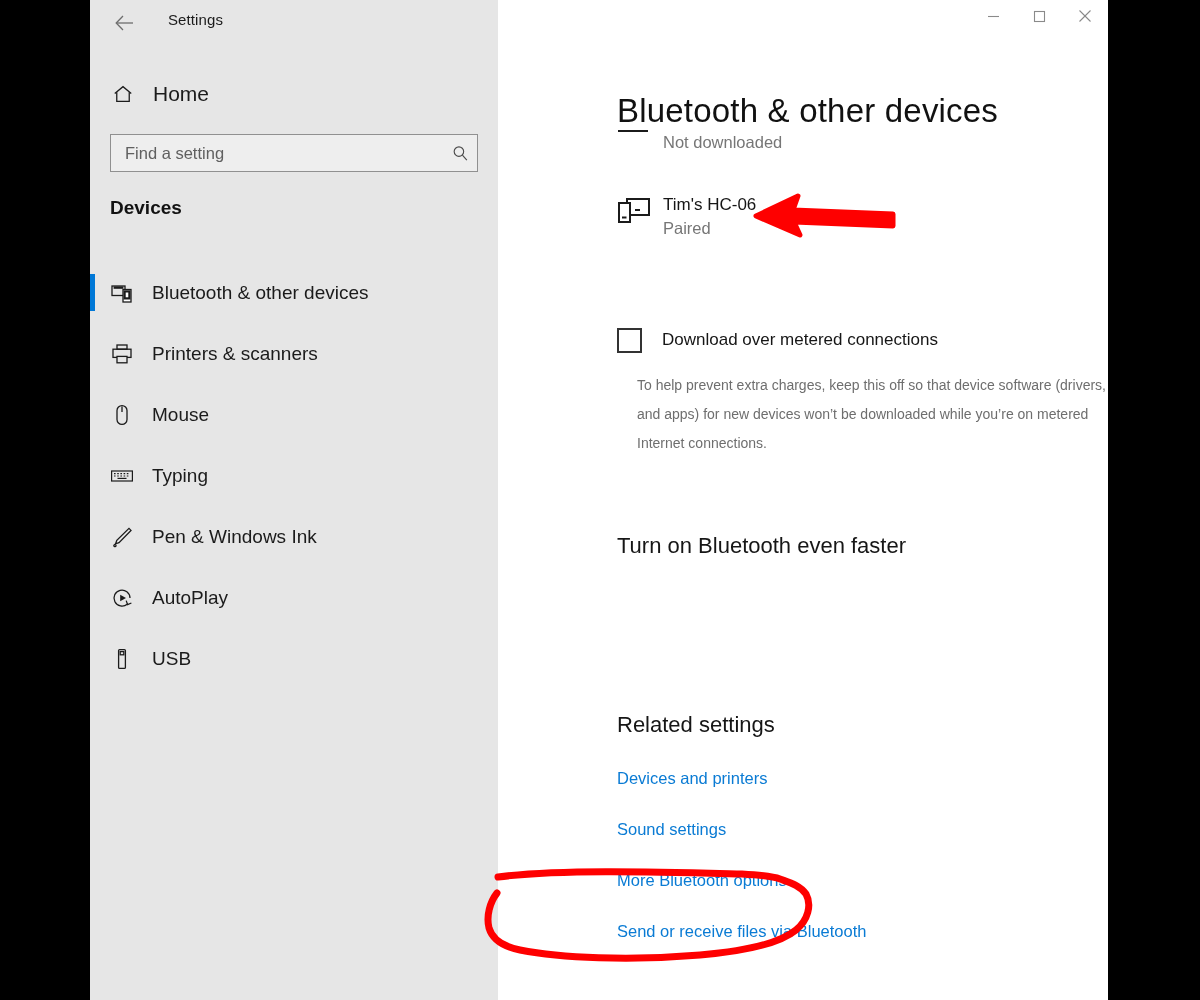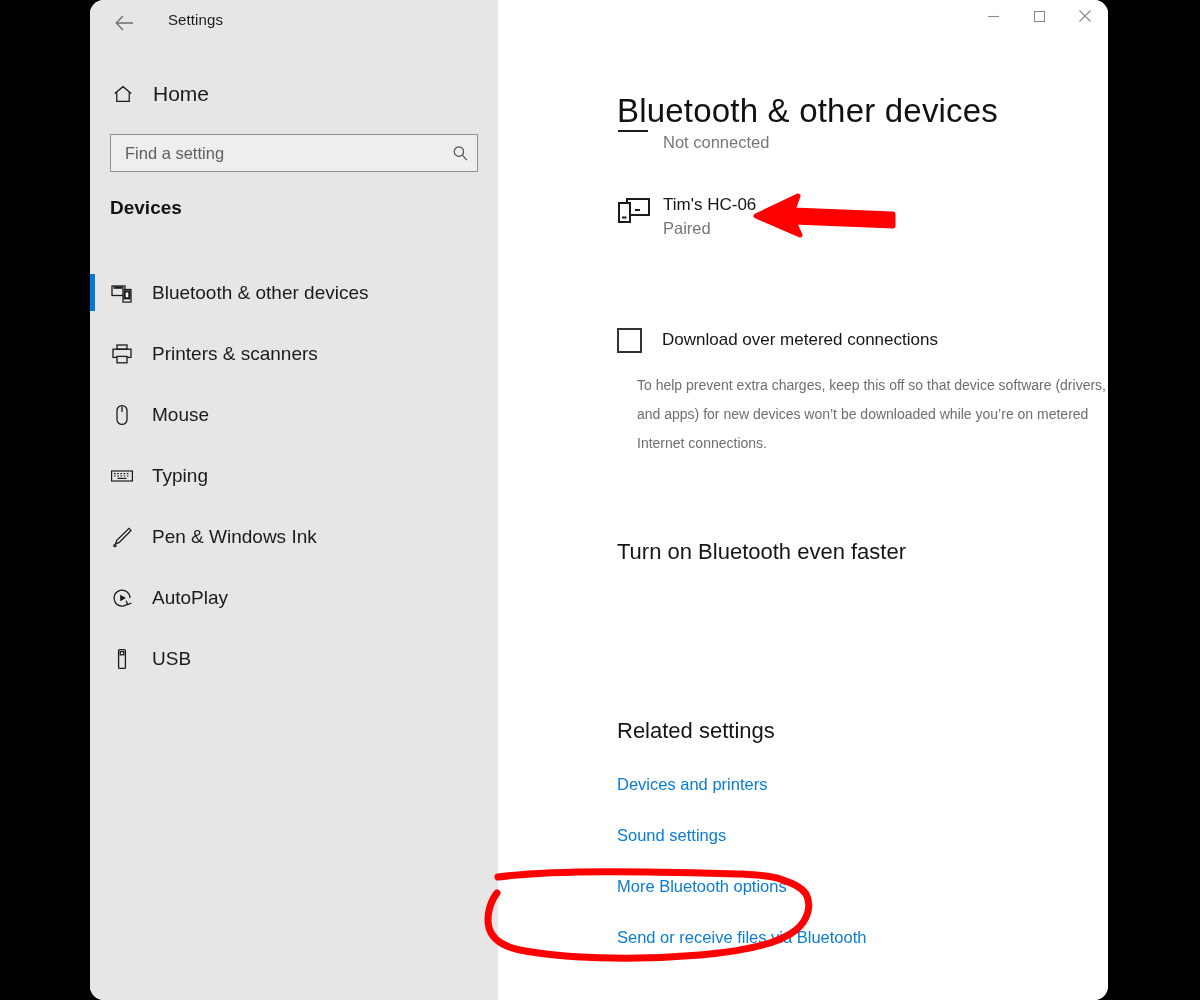--- a/index.html
+++ b/index.html
@@ -33,21 +33,20 @@
 
   
   #window {
     position: absolute;
     left: 90px;
     top: 0;
     width: 1018px;
     height: 1000px;
     background: #ffffff;
     overflow: hidden;
-    border-radius: 14px;
   }
 
   
   #sidebar {
     position: absolute;
     left: 0;
     top: 0;
     width: 408px;
     height: 1000px;
     background: #e6e6e6;
@@ -284,21 +283,21 @@
 
   #faster-block {
     position: absolute;
     left: 119px;
     top: 525px;
     width: 510px;
   }
   .section-title {
     font-size: 22px;
     color: #161616;
-    margin: 14px 0 10px 0;
+    margin: 8px 0 10px 0;
     font-weight: normal;
   }
   #faster-desc { width: 505px; }
 
   #related-block {
     position: absolute;
     left: 119px;
     top: 704px;
     width: 510px;
   }
@@ -477,21 +476,21 @@
           <span class="device-icon">
             <svg width="34" height="30" viewBox="0 0 34 30" fill="none" stroke="currentColor" stroke-width="2">
               <rect x="2" y="6" width="28" height="15"></rect>
               <line x1="6" y1="10.5" x2="26" y2="10.5"></line>
               <circle cx="7.5" cy="16.5" r="1.3" fill="currentColor" stroke="none"></circle>
               <circle cx="12" cy="16.5" r="1.3" fill="currentColor" stroke="none"></circle>
             </svg>
           </span>
           <span class="device-text">
             <div class="device-name">JULSXBOX</div>
-            <div class="device-status">Not connected</div>
+            <div class="device-status">Not downloaded</div>
           </span>
         </div>
 
         <div class="device-row" style="margin-top:24px;">
           <span class="device-icon">
             <svg width="34" height="32" viewBox="0 0 34 32" fill="none" stroke="currentColor" stroke-width="2">
               <rect x="10" y="3" width="22" height="16"></rect>
               <rect x="2" y="7" width="11" height="19" fill="#ffffff"></rect>
               <line x1="5" y1="21.5" x2="9.5" y2="21.5"></line>
               <line x1="18" y1="14" x2="23" y2="14"></line>

